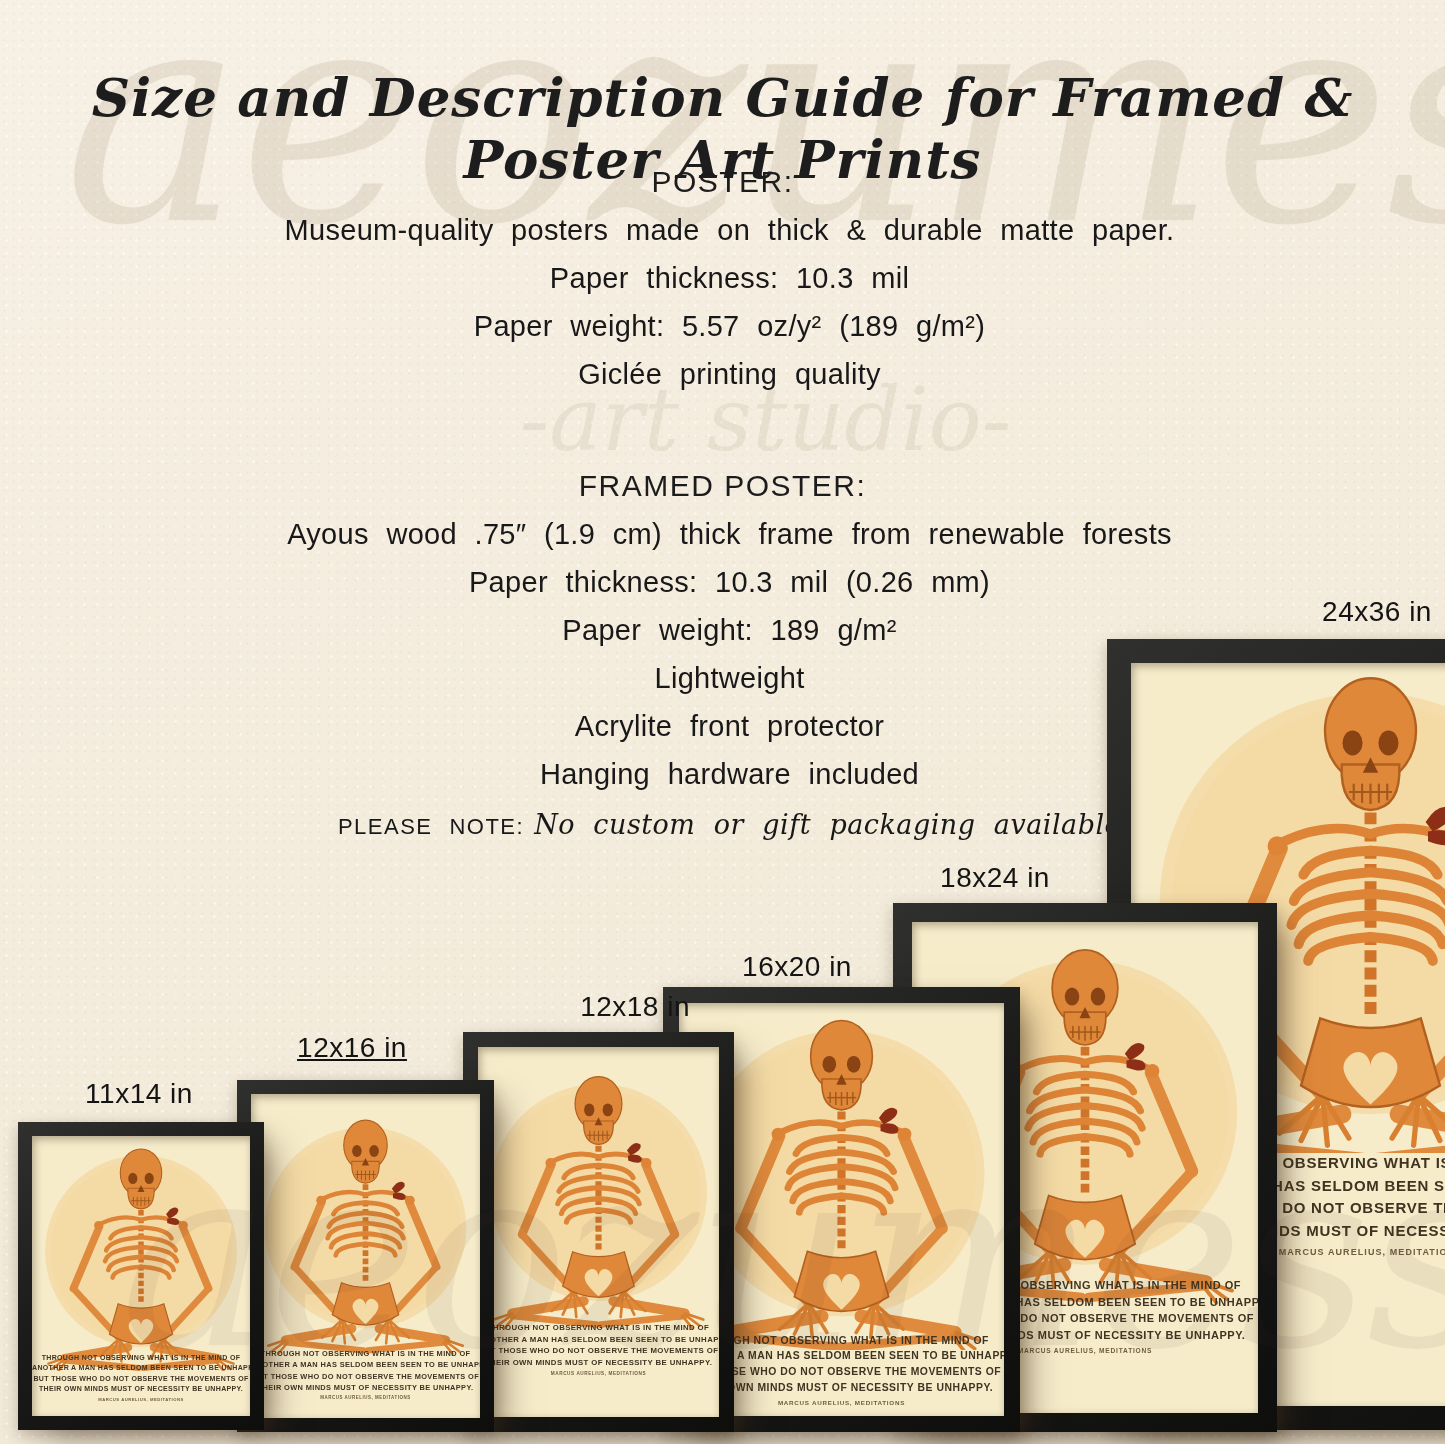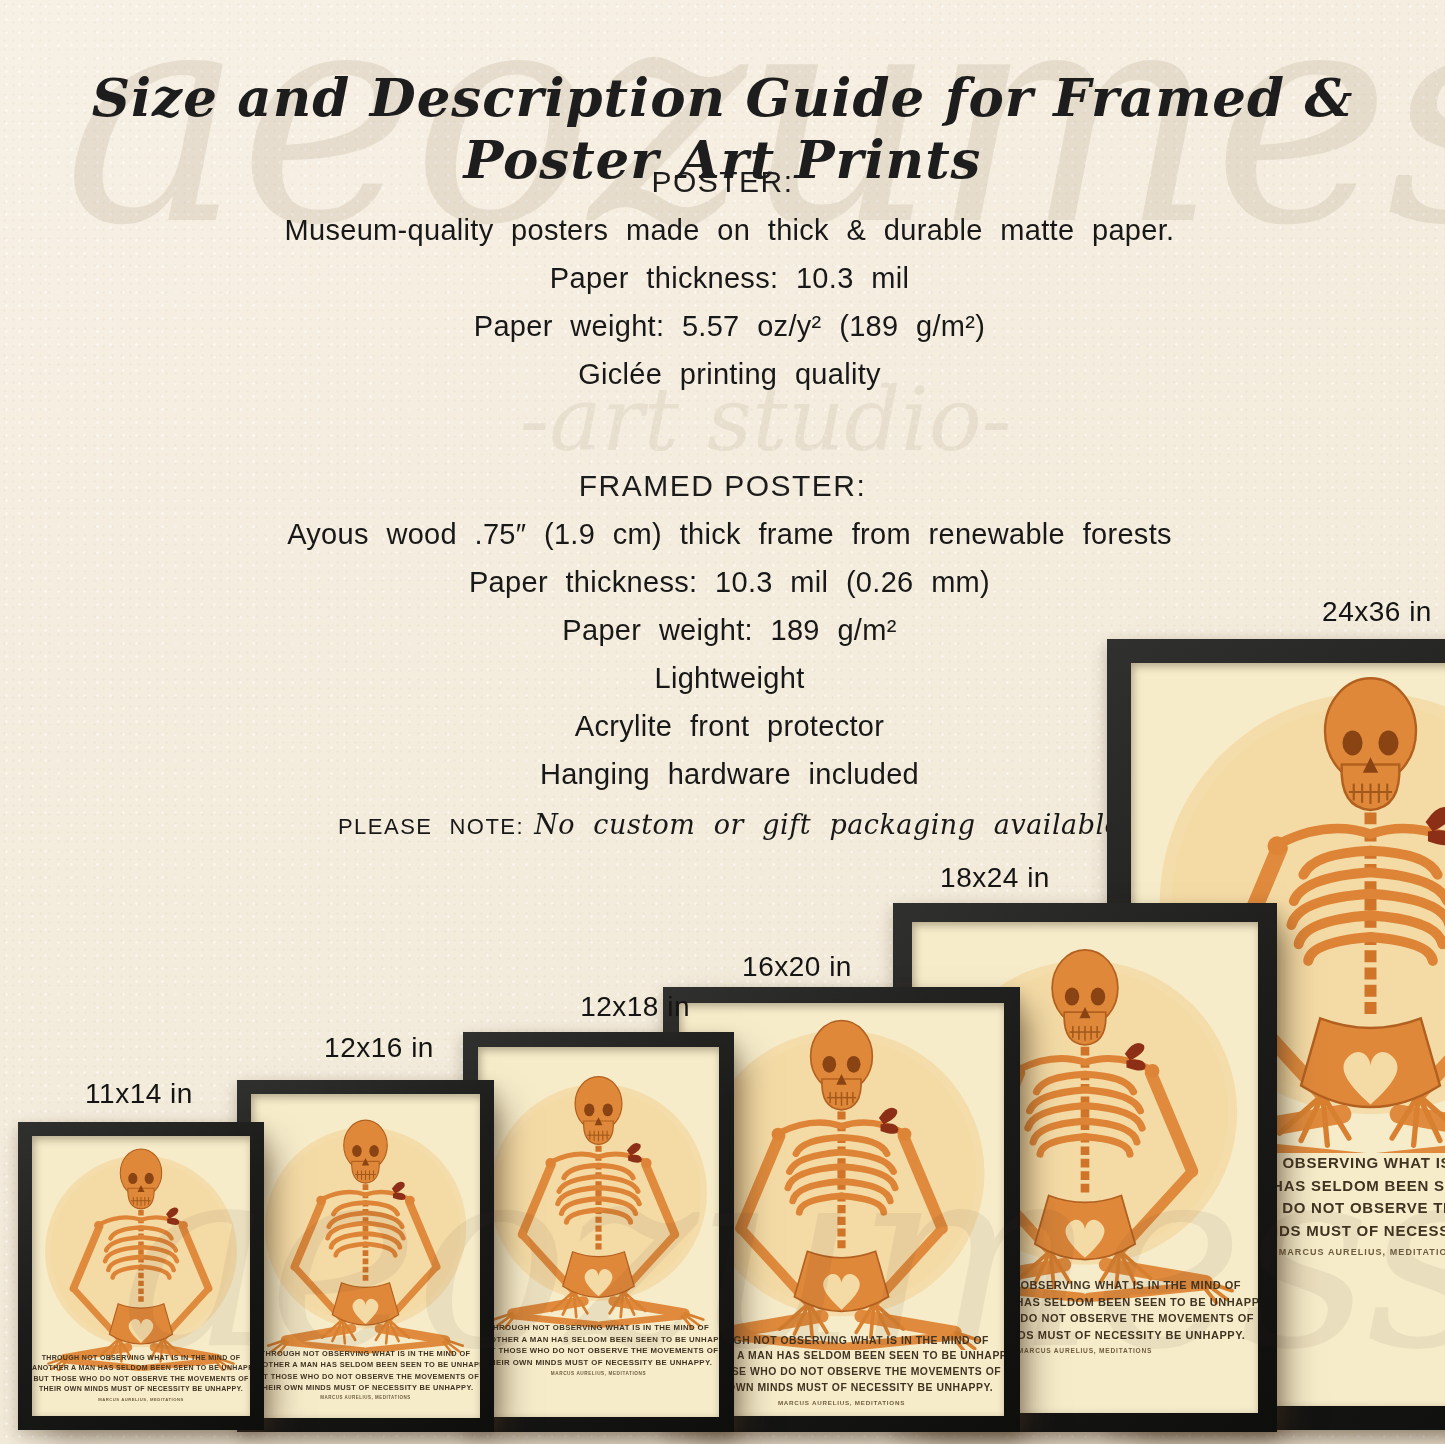--- a/index.html
+++ b/index.html
@@ -33,21 +33,21 @@
   .spec-line{height:48px;line-height:48px;font-size:29px;letter-spacing:.3px;
       word-spacing:.32em;color:#181818;padding-left:14px;}
   .note-line{height:52px;line-height:52px;}
   .note-label{font-size:22px;letter-spacing:1.5px;}
   .note-text{font-family:"DejaVu Serif",serif;font-style:italic;font-size:27px;
       margin-left:10px;letter-spacing:.5px;}
   
   .size-label{position:absolute;width:200px;text-align:center;font-size:28px;
       color:#141414;letter-spacing:.5px;z-index:70;}
   .l1{left:39px;top:1078px;}
-  .l2{left:279px;top:1032px;}
+  .l2{left:252px;top:1032px;text-decoration:underline;}
   .l3{left:490px;top:991px;text-align:right;}
   .l4{left:697px;top:951px;}
   .l5{left:895px;top:862px;}
   .l6{left:1277px;top:596px;}
   
   .frame{position:absolute;box-sizing:border-box;
       background:linear-gradient(145deg,#30302e 0%,#1b1b1a 45%,#0e0e0d 100%);
       box-shadow:18px 14px 30px -10px rgba(70,50,30,.55),0 6px 14px rgba(60,45,25,.25);}
   .f1{left:18px; top:1122px;width:246px;height:308px;padding:14px;z-index:60;}
   .f2{left:237px;top:1080px;width:257px;height:352px;padding:14px;z-index:55;}

